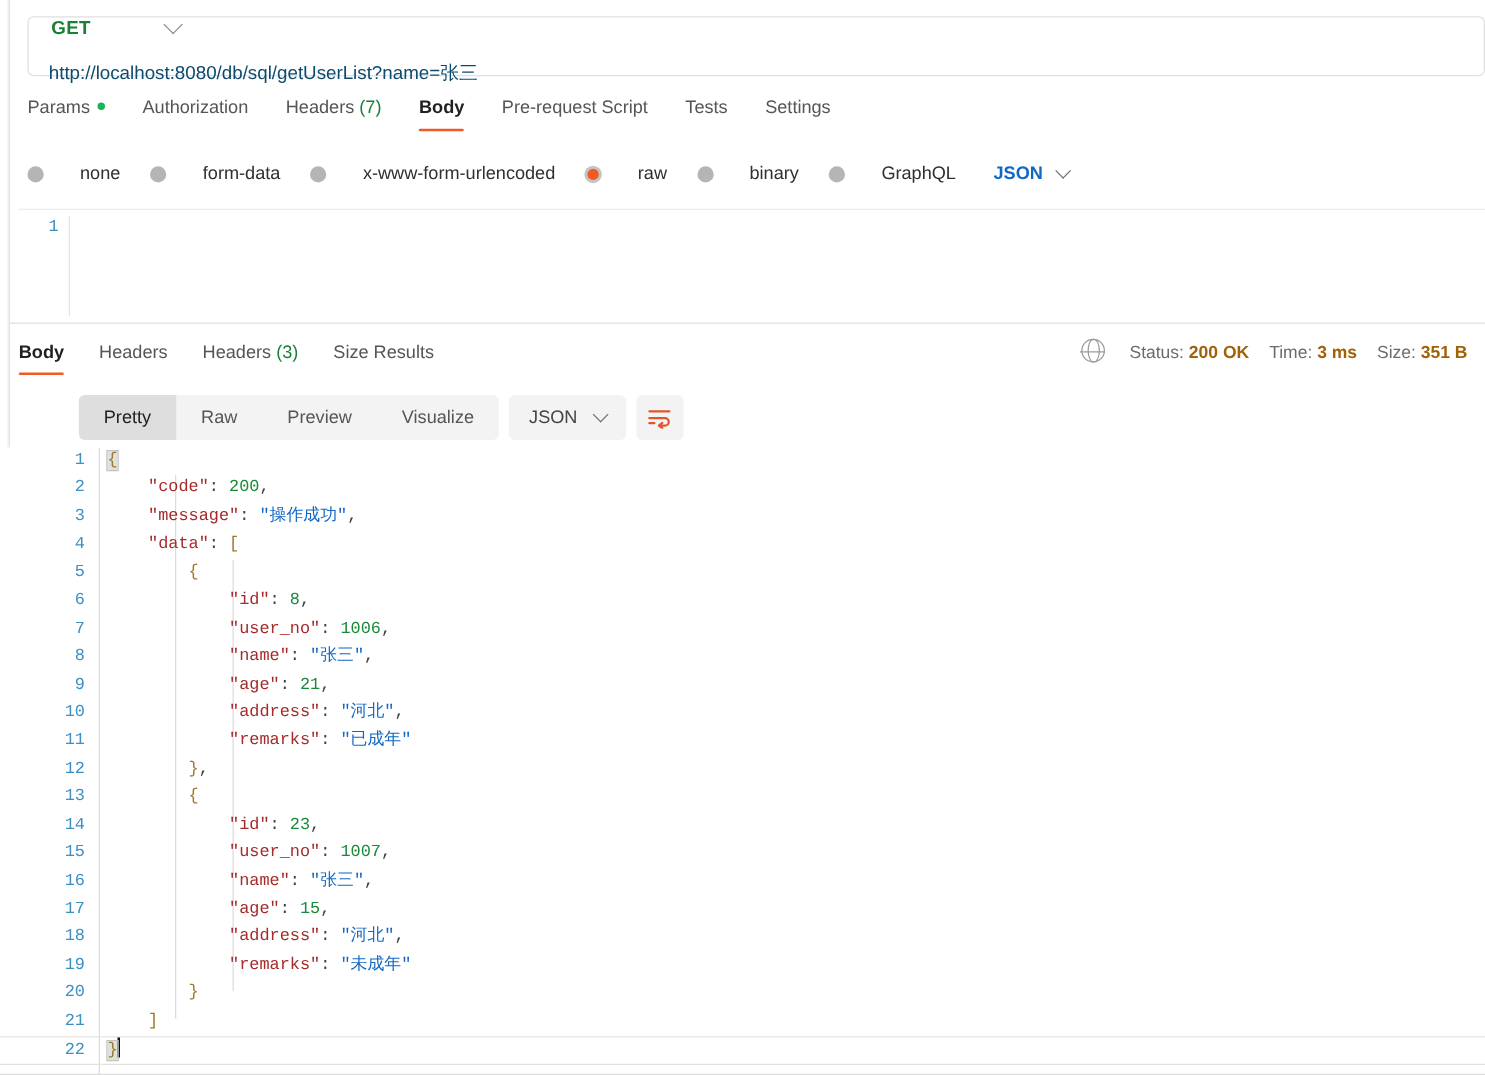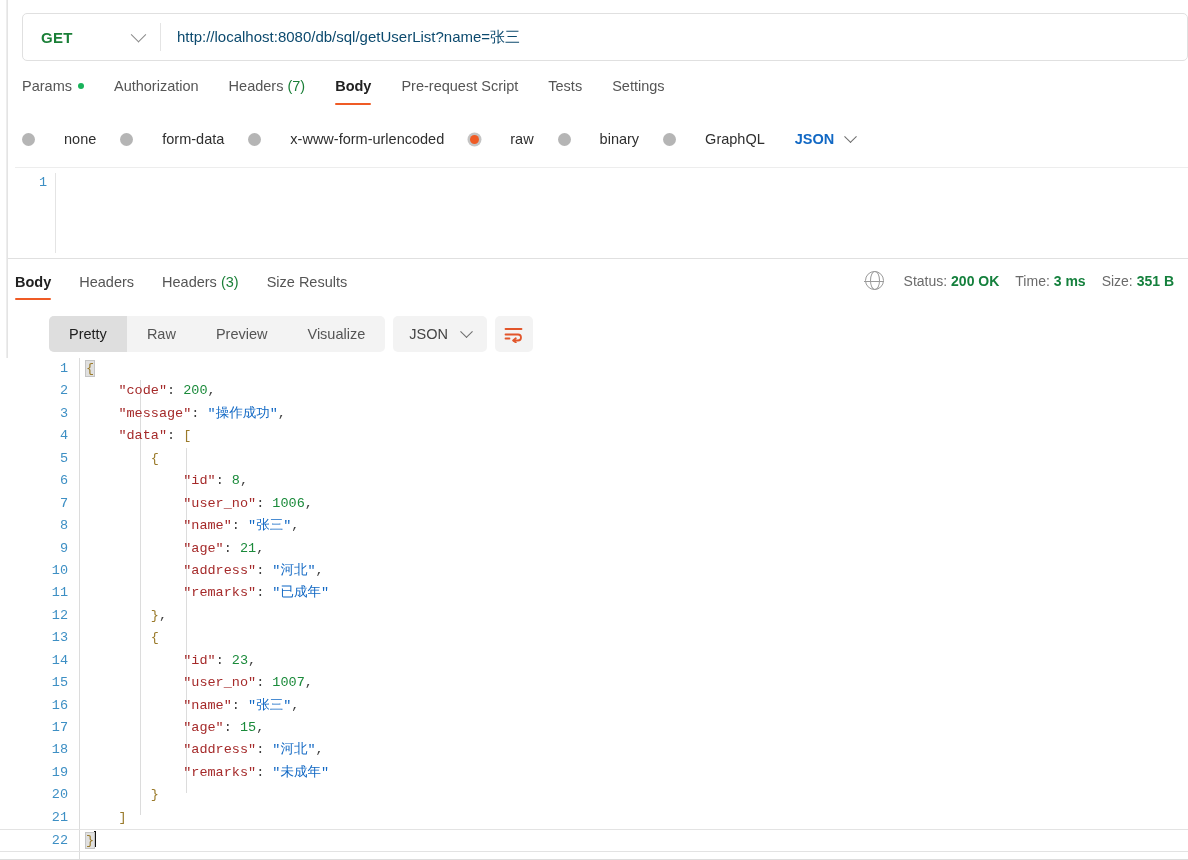--- a/index.html
+++ b/index.html
@@ -32,20 +32,21 @@
   
   .url-bar {
     position: absolute;
     left: 22px; top: 13px;
     width: 1166px; height: 48px;
     border: 1px solid #e0e0e0;
     border-radius: 5px;
     background: #ffffff;
     display: flex;
     align-items: stretch;
+    flex-direction: column;
   }
   .method-select {
     width: 137px;
     display: flex;
     align-items: center;
     justify-content: space-between;
     padding: 0 16px 0 18px;
     cursor: pointer;
     position: relative;
   }
@@ -226,21 +227,21 @@
   .resp-status {
     position: absolute;
     right: 14px; top: 271px;
     display: flex;
     align-items: center;
     font-size: 14px;
     color: #6b6b6b;
     white-space: nowrap;
   }
   .resp-status .seg { margin-left: 16px; }
-  .resp-status .val { color: #15803d; font-weight: bold; }
+  .resp-status .val { color: #a16207; font-weight: bold; }
   .globe {
     width: 19px; height: 19px;
     border: 1.4px solid #9a9a9a;
     border-radius: 50%;
     position: relative;
     margin-right: 4px;
   }
   .globe::before {
     content: "";
     position: absolute;
@@ -254,21 +255,21 @@
     content: "";
     position: absolute;
     left: -1.4px; right: -1.4px; top: 50%;
     height: 0;
     border-top: 1.4px solid #9a9a9a;
   }
 
   
   .view-toolbar {
     position: absolute;
-    left: 1px; top: 316px;
+    left: 15px; top: 316px;
     display: flex;
     align-items: center;
     padding-left: 48px;
   }
   .seg-group {
     display: flex;
     background: #f3f3f3;
     border-radius: 5px;
     overflow: hidden;
     height: 36px;

